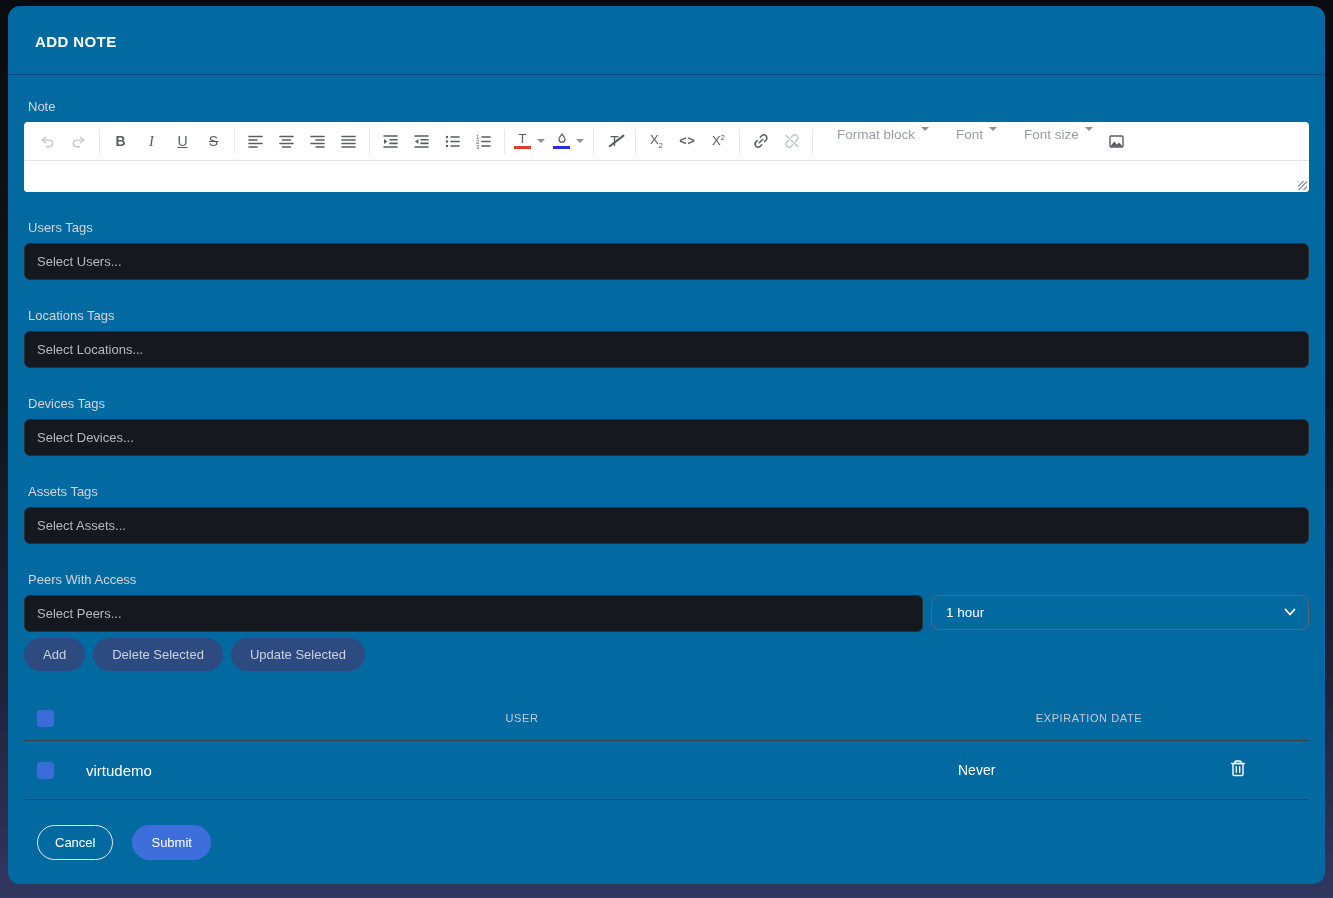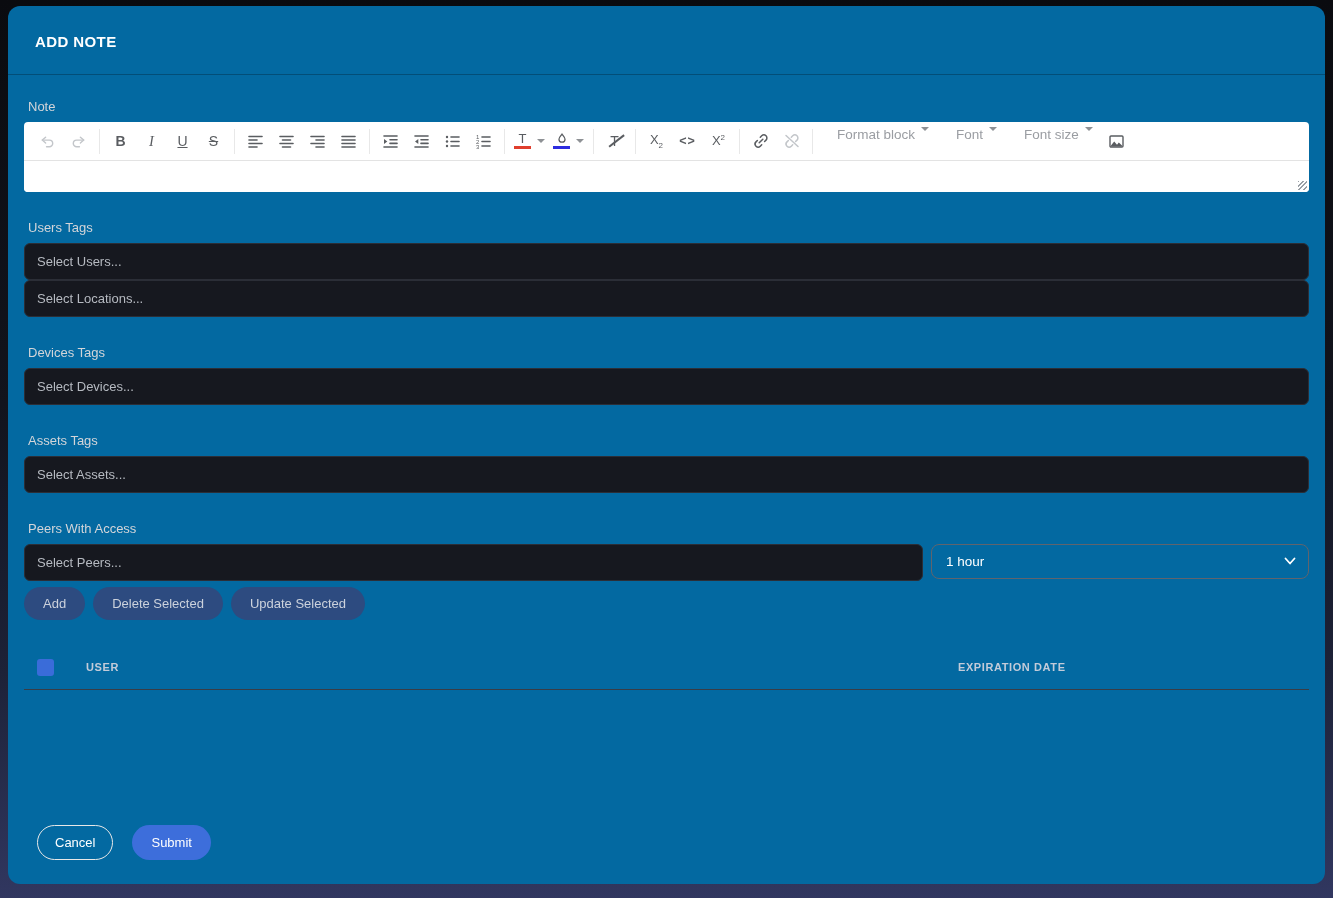--- a/index.html
+++ b/index.html
@@ -75,21 +75,21 @@
   
   .pill-row { display:flex; gap:8px; margin-top:6px; }
   .pill-btn { background:#2d4b80; color:#ccd2dc; border:none; border-radius:17px; height:33px;
               padding:0 19px; font-size:13px; font-family:inherit; cursor:pointer; }
 
   
   .peer-table { margin-top:25px; }
   .t-row { display:grid; grid-template-columns:62px 872px 262px 1fr; align-items:center;
            border-bottom:1px solid #393d46; }
   .t-head { height:45px; }
-  .t-head .t-col { color:#c3cbd9; font-size:11px; font-weight:700; letter-spacing:.6px; }
+  .t-head .t-col { color:#c3cbd9; font-size:11px; font-weight:400; letter-spacing:.6px;text-align:center; }
   .t-body { height:59px; }
   .cell-check { padding-left:13px; }
   .user-cell { color:#ffffff; font-size:15px; }
   .exp-cell { color:#ffffff; font-size:14px; }
   .trash-btn { background:none; border:none; cursor:pointer; padding:0; margin-left:5px; width:26px; }
 
   
   .footer { margin-top:auto; padding:0 13px 24px; display:flex; gap:19px; }
   .cancel-btn { background:transparent; border:1px solid #e8e8e8; color:#ffffff; border-radius:18px;
                 height:35px; padding:0 17px; font-size:13px; font-family:inherit; cursor:pointer; }
@@ -292,20 +292,21 @@
         </button>
       </div>
 
       <div class="ed-area" contenteditable="true" style=""></div>
       <div class="resize-handle"></div>
     </div>
 
     <div class="field-label">Users Tags</div>
     <input class="tag-input" placeholder="Select Users..." style="">
 
+    <div class="field-label">Locations Tags</div>
     <input class="tag-input" placeholder="Select Locations..." style="">
 
     <div class="field-label">Devices Tags</div>
     <input class="tag-input" placeholder="Select Devices..." style="">
 
     <div class="field-label">Assets Tags</div>
     <input class="tag-input" placeholder="Select Assets..." style="">
 
 
     <div class="field-label">Peers With Access</div>
@@ -329,20 +330,35 @@
 
     <div class="peer-table">
       <div class="t-row t-head">
         <div class="cell-check">
             <span class="checkbox small"></span>
           </div>
         <div class="t-col">USER</div>
         <div class="t-col">EXPIRATION DATE</div>
         <div></div>
       </div>
+      <div class="t-row t-body">
+        <div class="cell-check">
+            <span class="checkbox small"></span>
+          </div>
+        <div class="user-cell">virtudemo</div>
+        <div class="exp-cell">Never</div>
+        <button class="trash-btn">
+          <svg width="20" height="21" viewBox="0 0 20 21" fill="none" stroke="#ffffff" stroke-width="1.4" stroke-linejoin="round" stroke-linecap="round">
+              <path d="M3.5 5.5h13"></path>
+              <path d="M7 5.5V4c0-.6.5-1 1-1h4c.5 0 1 .4 1 1v1.5"></path>
+              <rect x="5" y="5.5" width="10" height="12" rx="1"></rect>
+              <path d="M8.3 8.8v5.4M11.7 8.8v5.4"></path>
+            </svg>
+        </button>
+      </div>
     </div>
 
     <div class="footer">
       <button class="cancel-btn">Cancel</button>
       <button class="submit-btn">Submit</button>
     </div>
 
   </div>
 </div>
 

